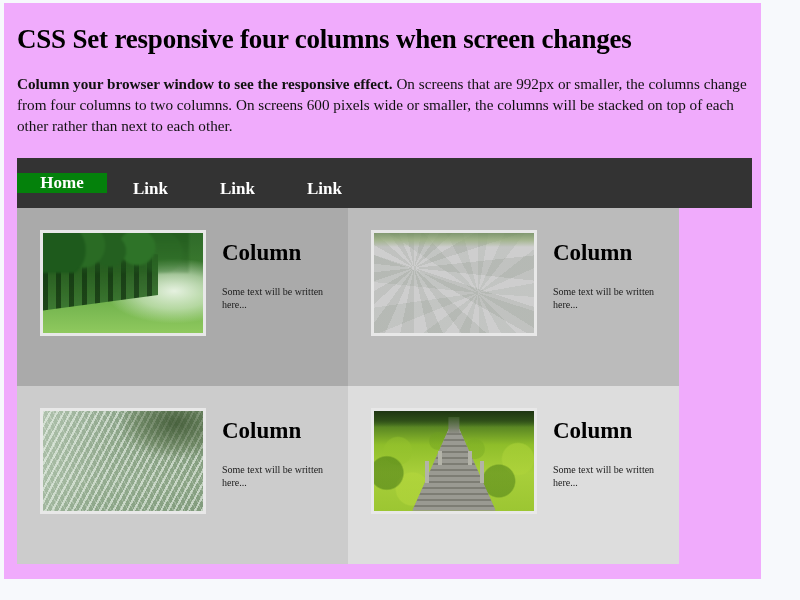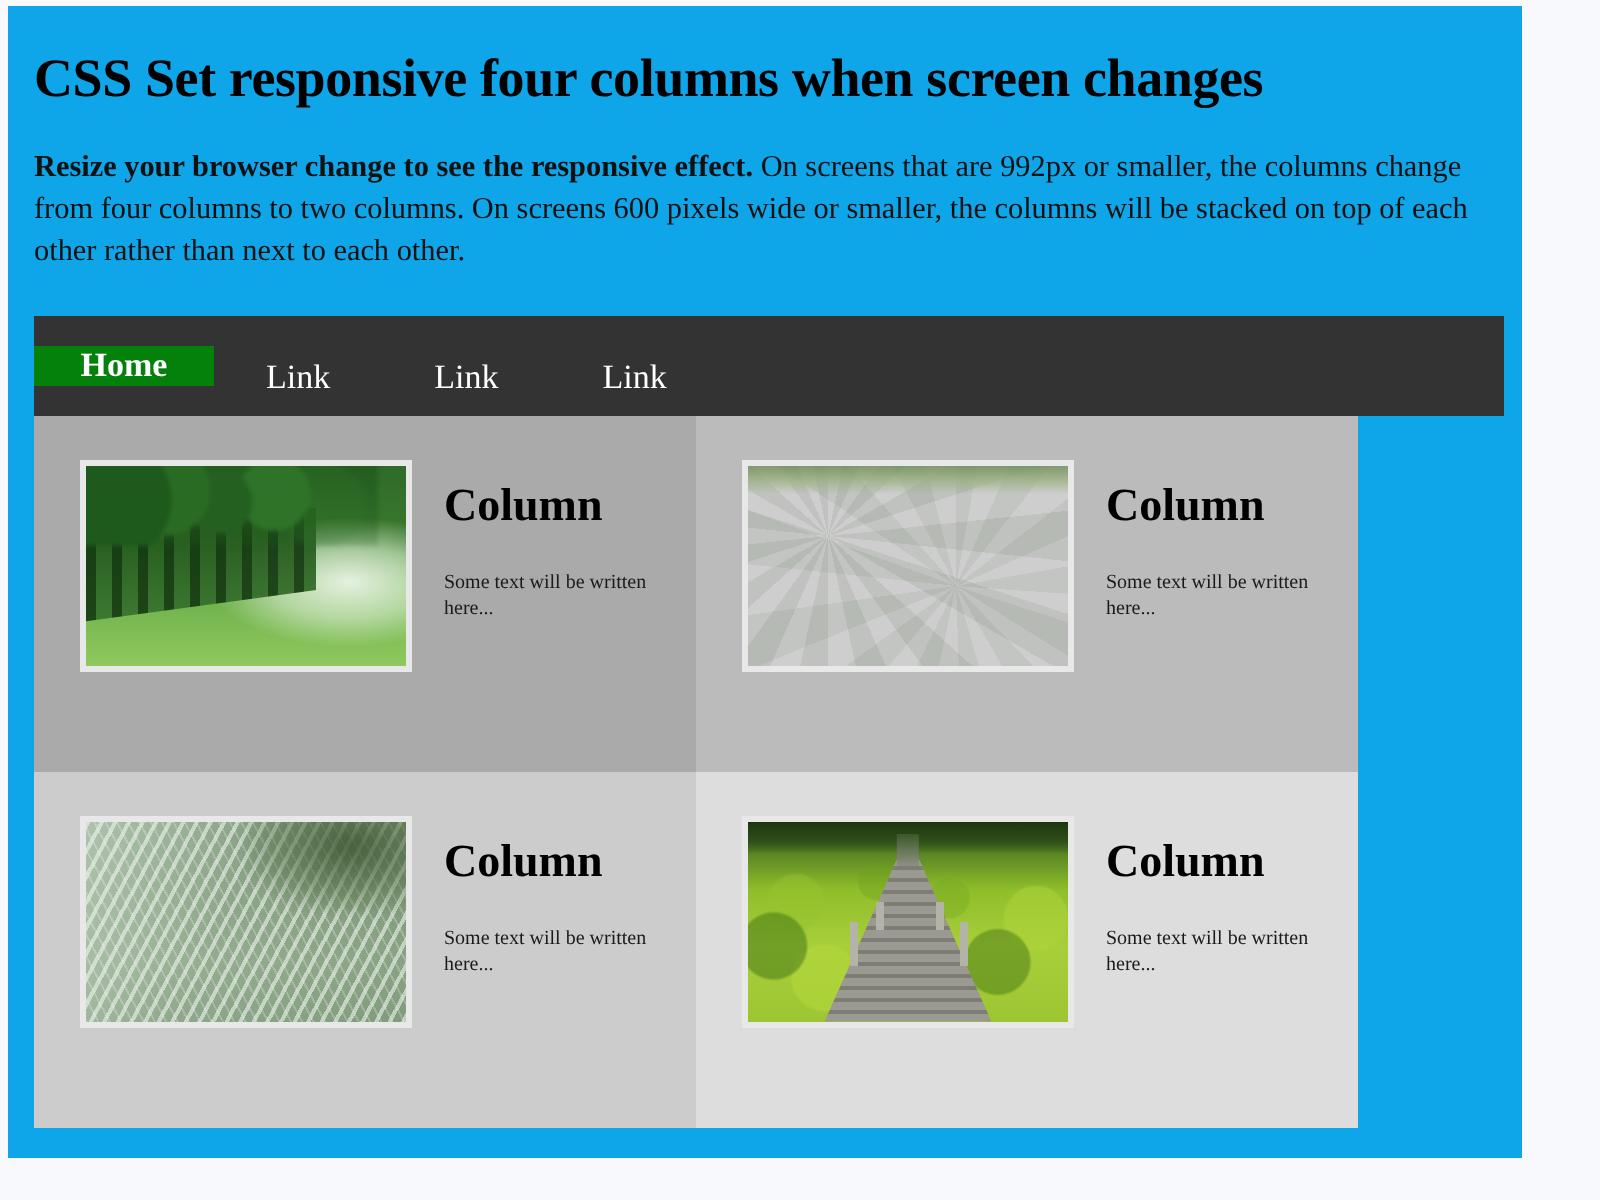--- a/index.html
+++ b/index.html
@@ -12,21 +12,21 @@
     background: #f7f9fc;
     font-family: "Liberation Serif", "DejaVu Serif", serif;
     overflow: hidden;
   }
   .page {
     position: absolute;
     left: 4px;
     top: 3px;
     width: 757px;
     height: 576px;
-    background: #0ea5e9;
+    background: #f0abfc;
     box-sizing: border-box;
     overflow: hidden;
   }
   .page-inner {
     padding: 0 13px;
   }
   .page-title {
     margin: 0;
     padding-top: 22px;
     font-size: 27px;
@@ -69,21 +69,21 @@
     box-sizing: border-box;
     cursor: pointer;
     user-select: none;
     white-space: nowrap;
   }
   .nav-item.active {
     background: #04810b;
     min-width: 90px;
   }
   .nav-item.plain {
-    font-weight: normal;
+    font-weight: bold;
     padding: 12px 26px;
     margin-top: 12px;
   }
 
   
   .row {
     display: flex;
     width: 662px;
   }
   .column {
@@ -294,21 +294,21 @@
   }
 </style>
 </head>
 <body>
 
 <div class="page">
   <div class="page-inner">
 
     <h1 class="page-title">CSS Set responsive four columns when screen changes</h1>
 
-    <p class="intro"><b>Resize your browser change to see the responsive effect.</b><span> On screens that are 992px or smaller, the columns change from four columns to two columns. On screens 600 pixels wide or smaller, the columns will be stacked on top of each other rather than next to each other.</span></p>
+    <p class="intro"><b>Column your browser window to see the responsive effect.</b><span> On screens that are 992px or smaller, the columns change from four columns to two columns. On screens 600 pixels wide or smaller, the columns will be stacked on top of each other rather than next to each other.</span></p>
 
     <div class="navbar">
       <div class="nav-item active">Home</div>
       <div class="nav-item plain">Link</div>
       <div class="nav-item plain">Link</div>
       <div class="nav-item plain">Link</div>
     </div>
 
     <div class="row">
 

